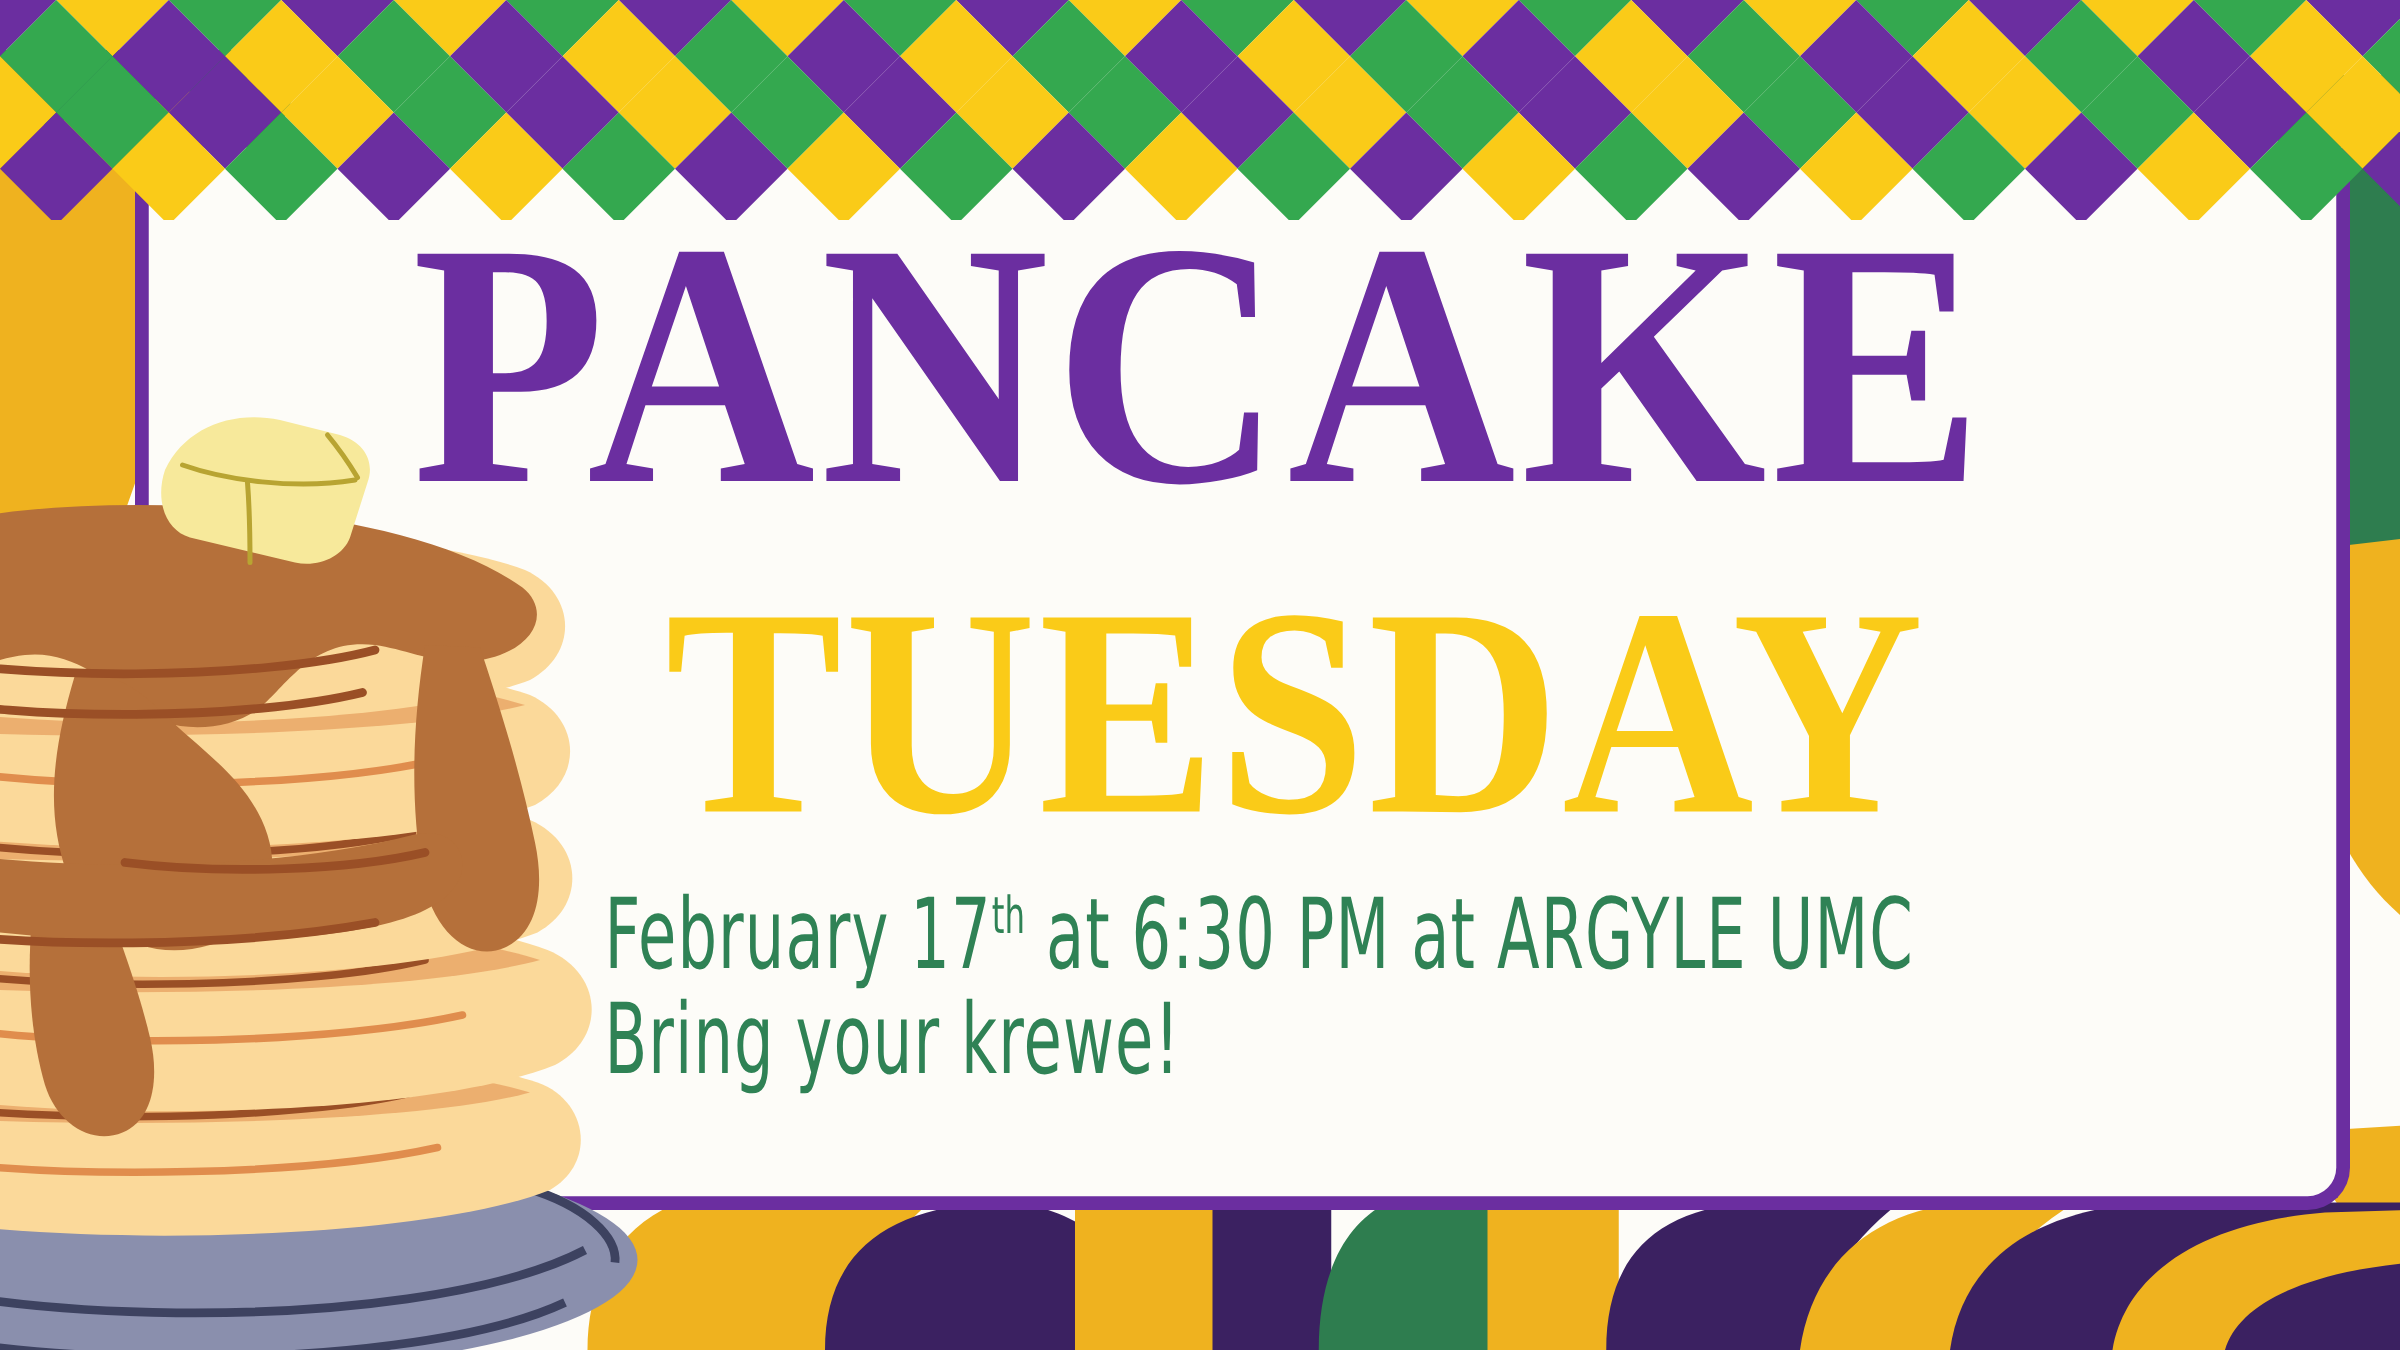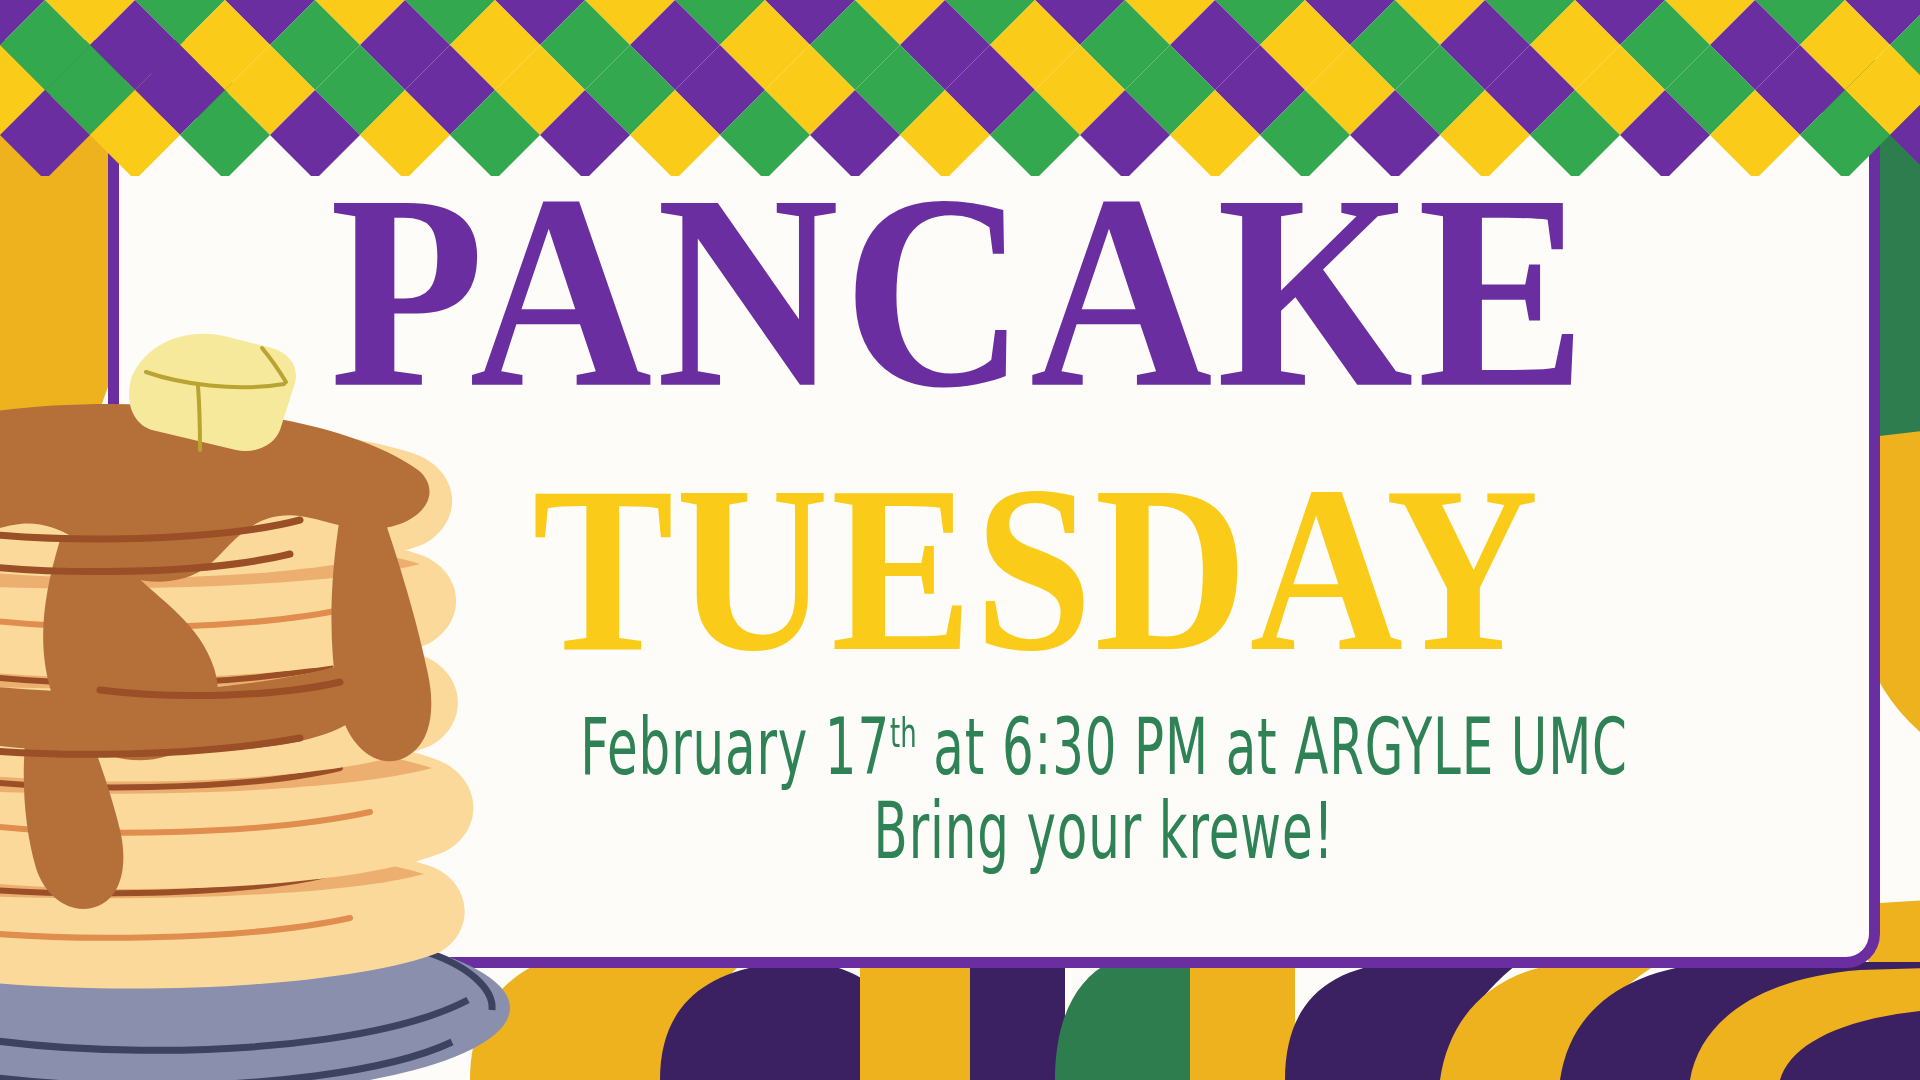--- a/index.html
+++ b/index.html
@@ -70,25 +70,25 @@
     color:#FACB18;
     transform:scaleY(1.14) scaleX(1.02);
     transform-origin:50% 0%;
     white-space:nowrap;
     padding-left:150px;
   }
 
   
   #details{
     position:absolute;
-    left:364px;
+    left:380px;
     top:718px;
     width:1480px;
     z-index:7;
-    text-align:center;
+    text-align:left;
     pointer-events:none;
   }
   .detail-line{
     font-family:"DejaVu Sans", sans-serif;
     color:#2F8255;
     font-weight:400;
     white-space:nowrap;
     transform:scaleY(1.35) scaleX(0.86);
     transform-origin:50% 50%;
     letter-spacing:1px;

